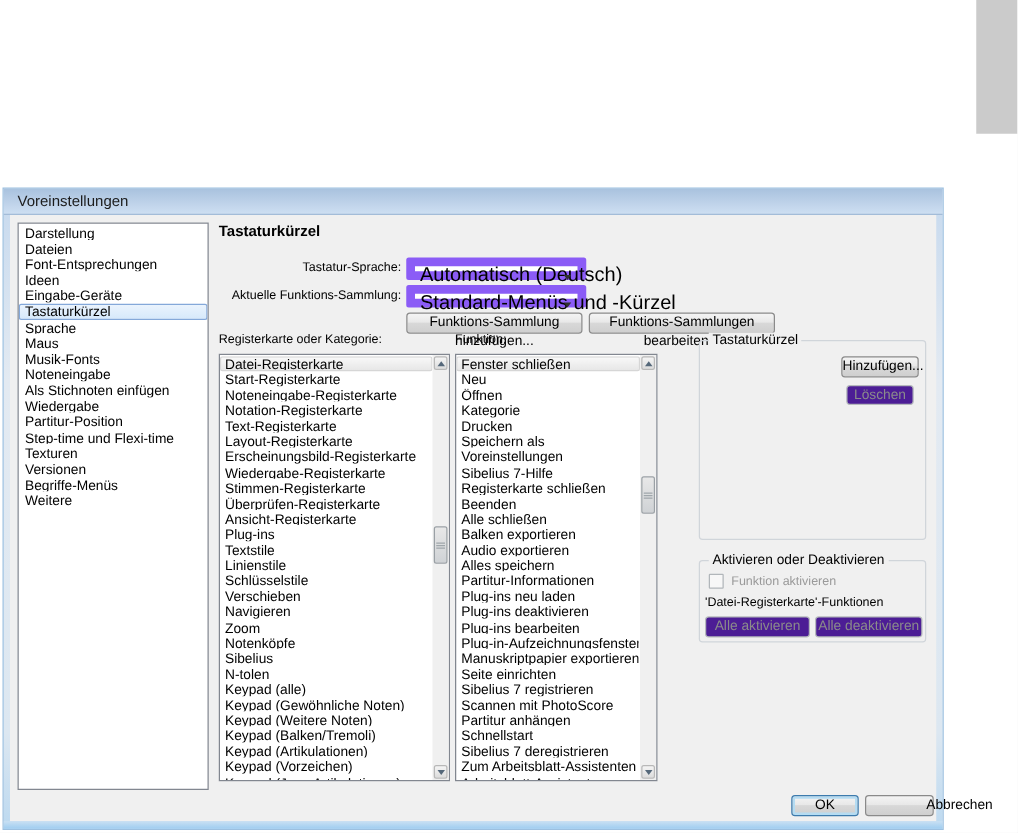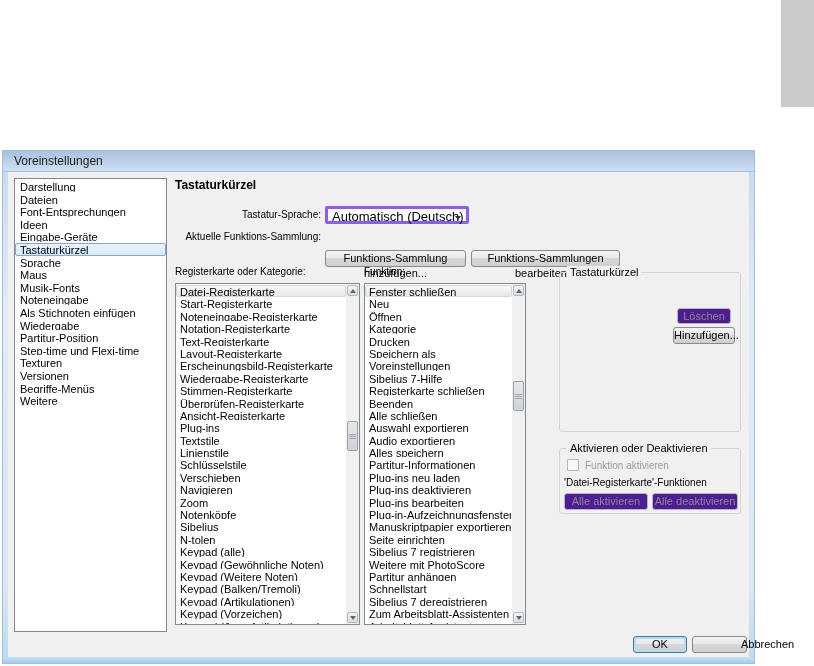--- a/index.html
+++ b/index.html
@@ -39,22 +39,22 @@
   .vscroll { position:absolute; top:0; right:0; bottom:0; width:13px; background:#f0f0f0; }
   .sb-btn { position:absolute; left:1px; right:1px; height:11px; background:linear-gradient(#f5f5f5,#dcdcdc);
             border:1px solid #b8b8b8; border-radius:2px; display:flex; align-items:center; justify-content:center; }
   .sb-btn.up { top:1px; } .sb-btn.down { bottom:1px; }
   .tri-up { width:0; height:0; border-left:3.5px solid transparent; border-right:3.5px solid transparent; border-bottom:4px solid #55687a; }
   .tri-dn { width:0; height:0; border-left:3.5px solid transparent; border-right:3.5px solid transparent; border-top:4px solid #55687a; }
   .sb-thumb { position:absolute; left:1px; right:1px; height:30px; background:linear-gradient(#e8e8e8,#cfd2d5);
               border:1px solid #9aa0a5; border-radius:2px; display:flex; align-items:center; justify-content:center; }
   .grip { width:7px; height:1px; background:#9fa6ab; box-shadow:0 2px 0 #9fa6ab, 0 -2px 0 #9fa6ab; }
 
-  .combo { position:absolute; height:18px; background:#fff; border:3px solid #8b5cf6; border-radius:2px;
-           font-size:13px; line-height:16px; padding-left:4px; color:#000; white-space:nowrap; }
+  .combo { position:absolute; height:18px; background:#fff; border:7px solid #8b5cf6; border-radius:2px;
+           font-size:16px; line-height:16px; padding-left:4px; color:#000; white-space:nowrap; }
   .combo .arrow { position:absolute; right:5px; top:7px; width:0; height:0;
                   border-left:3.5px solid transparent; border-right:3.5px solid transparent; border-top:4px solid #303030; }
 
   .btn { position:absolute; font-size:11px; color:#000; text-align:center;
          background:linear-gradient(#f4f4f4,#e8e8e8 45%,#d8d8d8 50%,#cfcfcf);
          border:1px solid #8a8a8a; border-radius:3px; line-height:15px; height:17px; }
   .btn.disabled { background:#4c1d95; border-color:#b5b9bc; color:#8b8b8b; }
   .btn.default { border-color:#3d7bad; box-shadow:inset 0 0 0 2px #b5dcf2; }
 
   .group { position:absolute; border:1px solid #d0d5da; border-radius:3px; }
@@ -100,20 +100,24 @@
 
     <div class="heading" style="left:167px; top:6px;">Tastaturkürzel</div>
 
     <div class="lbl" style="left:60px; top:37px; width:253px; text-align:right;">Tastatur-Sprache:</div>
     <div class="combo" style="left:317px; top:34px; width:144px;">
       <span>Automatisch (Deutsch)</span>
       <span class="arrow"></span>
     </div>
 
     <div class="lbl" style="left:60px; top:59px; width:253px; text-align:right;">Aktuelle Funktions-Sammlung:</div>
+    <div class="combo" style="left:317px; top:56px; width:144px;">
+      <span>Standard-Menüs und -Kürzel</span>
+      <span class="arrow"></span>
+    </div>
 
     <div class="btn" style="left:317px; top:78px; width:141px;">Funktions-Sammlung hinzufügen...</div>
     <div class="btn" style="left:463px; top:78px; width:149px;">Funktions-Sammlungen bearbeiten...</div>
 
     <div class="lbl" style="left:167px; top:94px;">Registerkarte oder Kategorie:</div>
     <div class="listframe" style="left:167px; top:111px; width:185px; height:342px;">
       <div class="rows">
           <div class="row selected">Datei-Registerkarte</div>
           <div class="row">Start-Registerkarte</div>
           <div class="row">Noteneingabe-Registerkarte</div>
@@ -163,32 +167,32 @@
           <div class="row">Neu</div>
           <div class="row">Öffnen</div>
           <div class="row">Kategorie</div>
           <div class="row">Drucken</div>
           <div class="row">Speichern als</div>
           <div class="row">Voreinstellungen</div>
           <div class="row">Sibelius 7-Hilfe</div>
           <div class="row">Registerkarte schließen</div>
           <div class="row">Beenden</div>
           <div class="row">Alle schließen</div>
-          <div class="row">Auswahl exportieren</div>
+          <div class="row">Balken exportieren</div>
           <div class="row">Audio exportieren</div>
           <div class="row">Alles speichern</div>
           <div class="row">Partitur-Informationen</div>
           <div class="row">Plug-ins neu laden</div>
           <div class="row">Plug-ins deaktivieren</div>
           <div class="row">Plug-ins bearbeiten</div>
           <div class="row">Plug-in-Aufzeichnungsfenster</div>
           <div class="row">Manuskriptpapier exportieren</div>
           <div class="row">Seite einrichten</div>
           <div class="row">Sibelius 7 registrieren</div>
-          <div class="row">Weitere mit PhotoScore</div>
+          <div class="row">Scannen mit PhotoScore</div>
           <div class="row">Partitur anhängen</div>
           <div class="row">Schnellstart</div>
           <div class="row">Sibelius 7 deregistrieren</div>
           <div class="row">Zum Arbeitsblatt-Assistenten hinzufügen</div>
           <div class="row">Arbeitsblatt-Assistent</div>
         </div>
       <div class="vscroll">
         <div class="sb-btn up">
             <div class="tri-up"></div>
           </div>
@@ -196,21 +200,21 @@
             <div class="grip"></div>
           </div>
         <div class="sb-btn down">
             <div class="tri-dn"></div>
           </div>
       </div>
     </div>
 
     <div class="group" style="left:551px; top:100px; width:182px; height:160px;">
       <div class="glabel">Tastaturkürzel</div>
-      <div class="btn" style="left:113px; top:12px; width:62px;margin-top:42px;">Hinzufügen...</div>
+      <div class="btn" style="left:113px; top:12px; width:62px;">Hinzufügen...</div>
       <div class="btn disabled" style="left:117px; top:35px; width:54px; height:16px; line-height:14px;">Löschen</div>
     </div>
 
     <div class="group" style="left:551px; top:276px; width:182px; height:66px;">
       <div class="glabel">Aktivieren oder Deaktivieren</div>
       <div class="checkbox" style="left:7px; top:10px;"></div>
       <div class="lbl dis-lbl" style="left:25px; top:11px;">Funktion aktivieren</div>
       <div class="lbl" style="left:4px; top:28px;">'Datei-Registerkarte'-Funktionen</div>
       <div class="btn disabled" style="left:4px; top:44px; width:84px;">Alle aktivieren</div>
       <div class="btn disabled" style="left:92px; top:44px; width:86px;">Alle deaktivieren</div>

